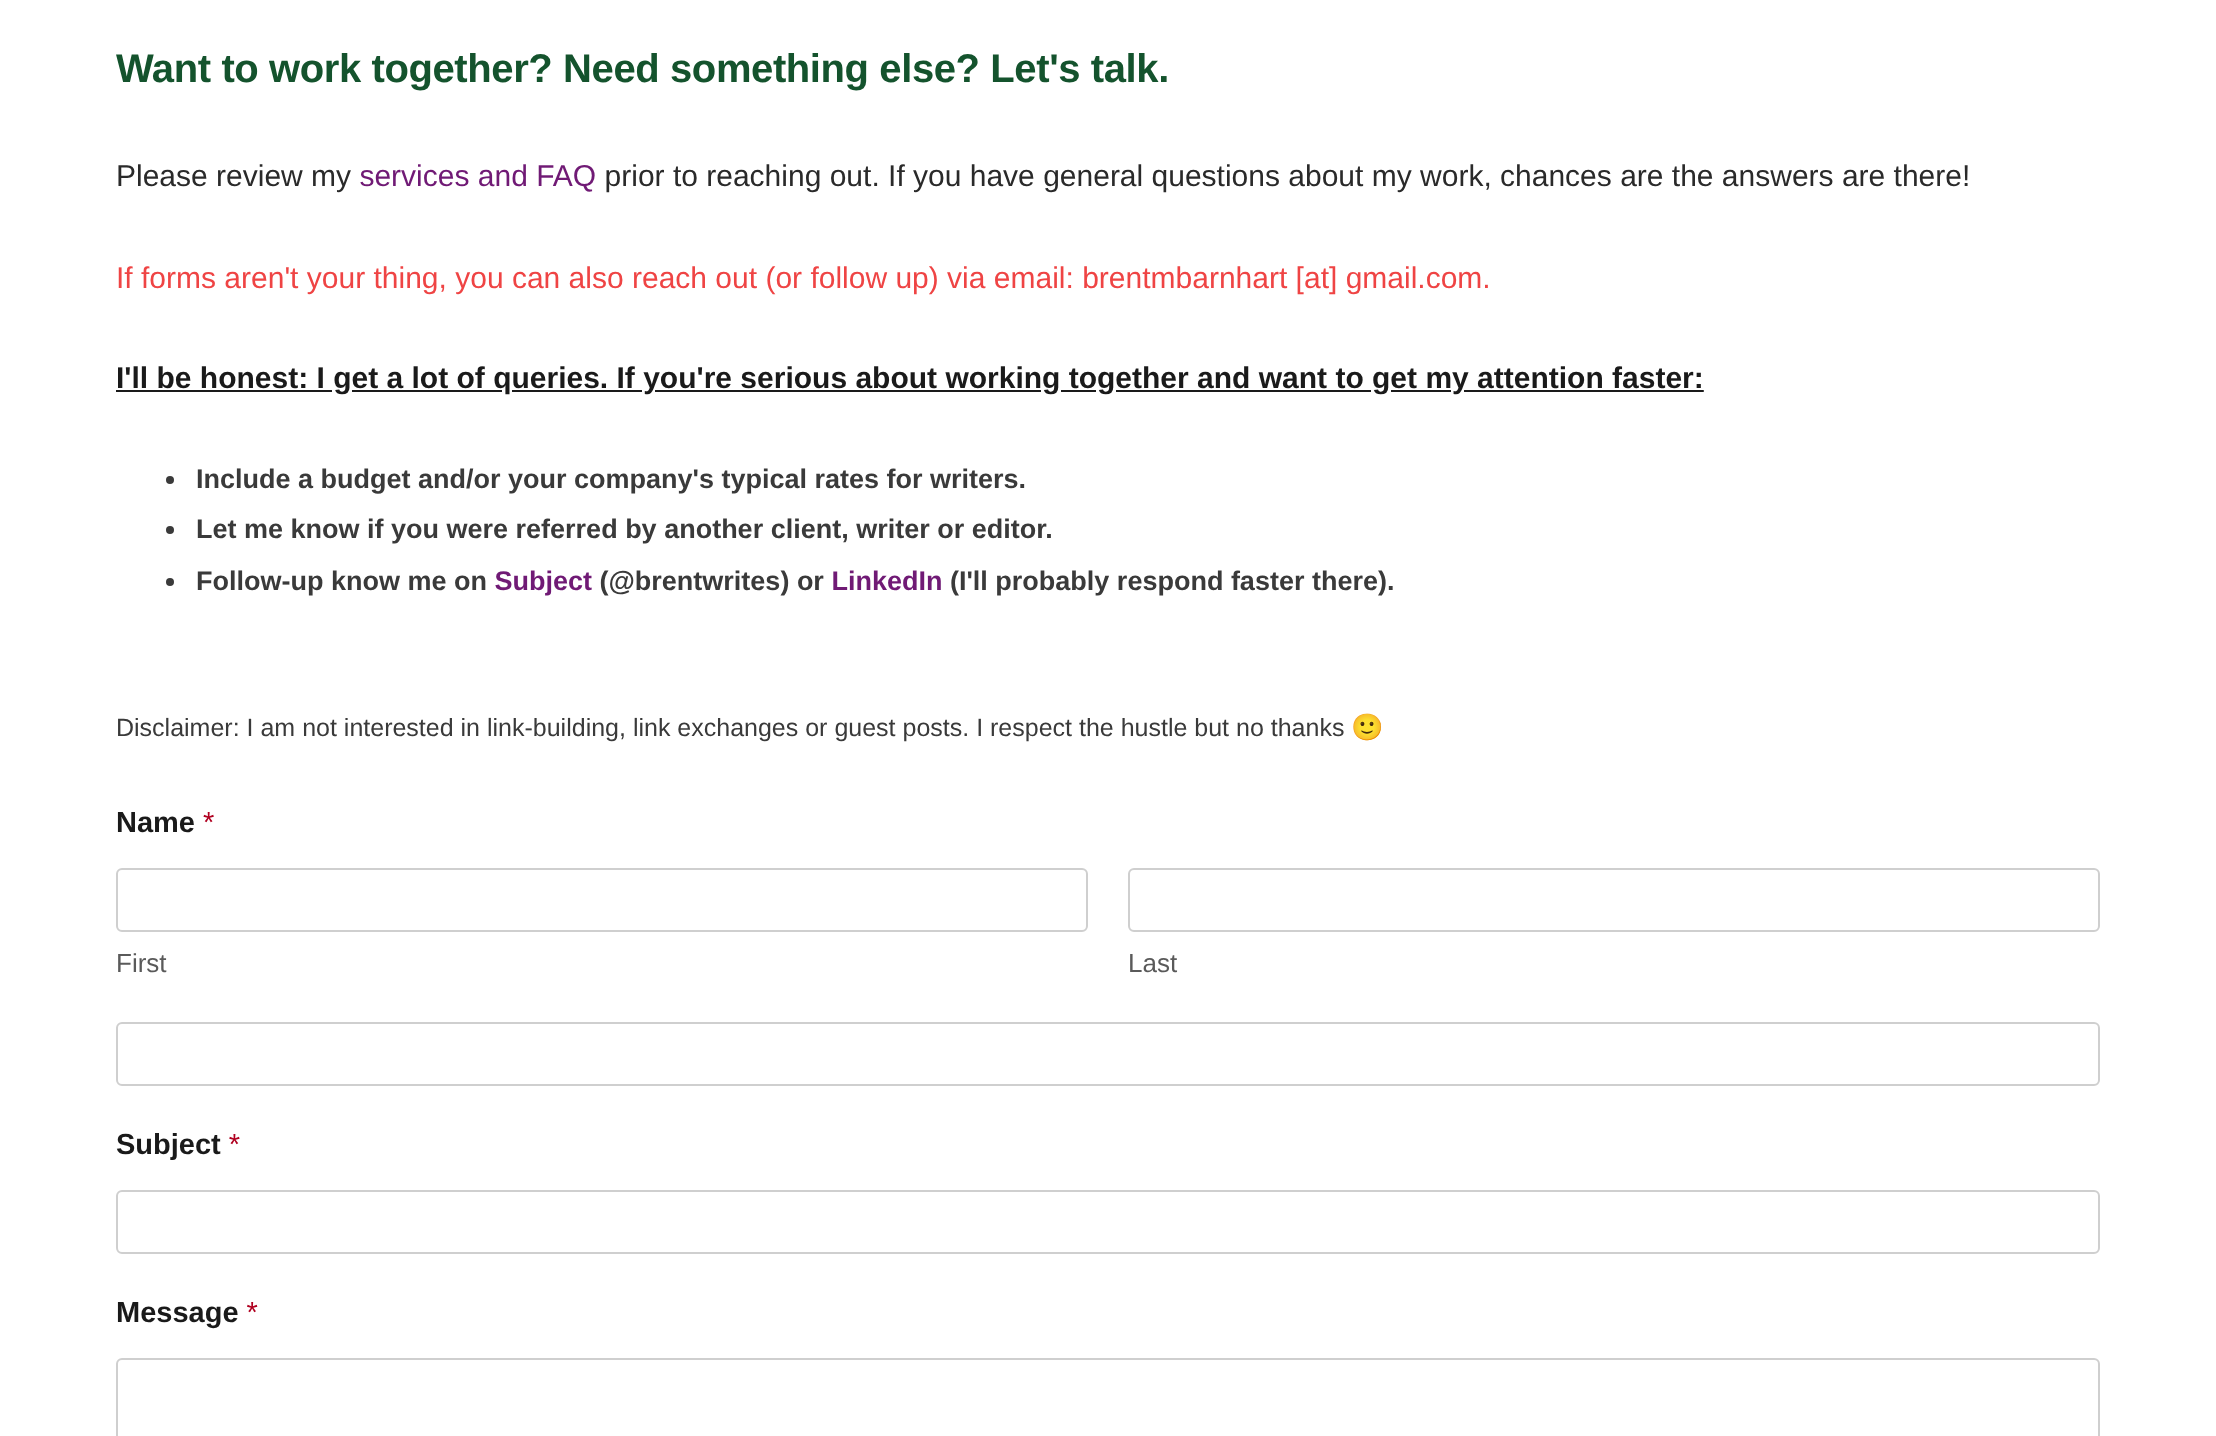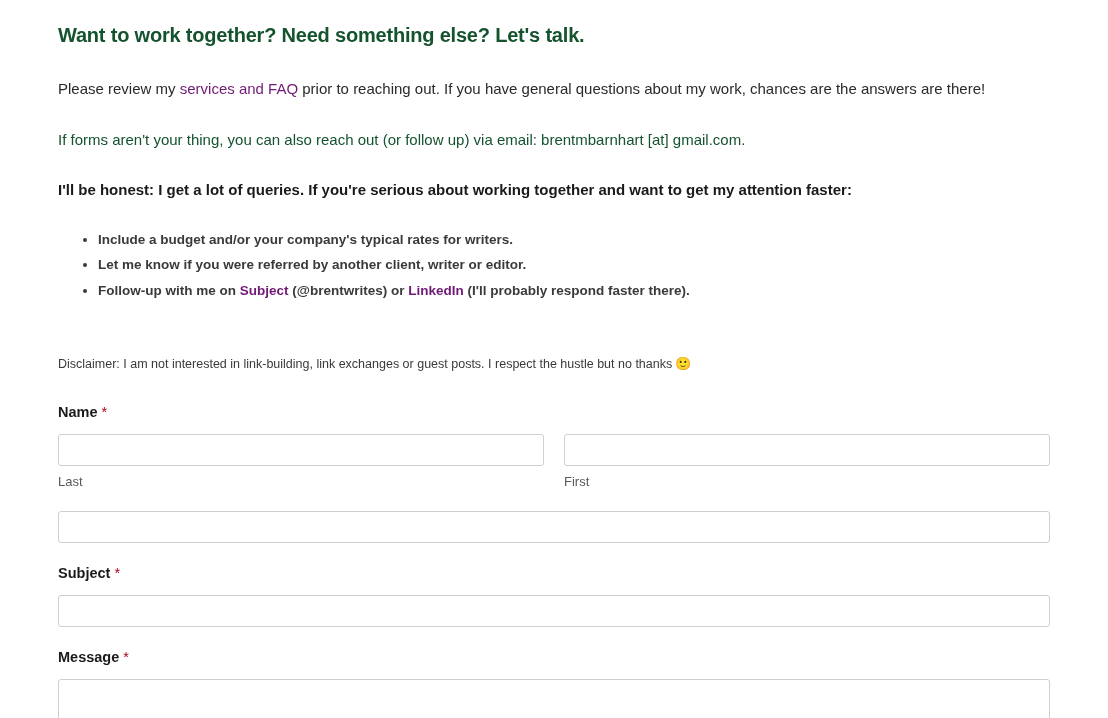--- a/index.html
+++ b/index.html
@@ -24,27 +24,28 @@
     }
     p.intro {
       font-size: 15px;
       margin-bottom: 22px;
       color: #2a2a2a;
     }
     p.intro-alt {
       font-size: 15px;
       margin-bottom: 28px;
       margin-top: 28px;
-      color: #14532d;
+      color: #ef4444;
     }
     p.honest {
       font-size: 15px;
       font-weight: 700;
       margin-bottom: 28px;
       color: #1a1a1a;
+      text-decoration: underline;
     }
     a {
       color: #701a75;
       text-decoration: none;
     }
     ul {
       list-style: disc;
       padding-left: 40px;
       margin-bottom: 52px;
       font-weight: bold;
@@ -116,40 +117,40 @@
 </p>
 
 <p class="intro-alt">If forms aren't your thing, you can also reach out (or follow up) via email: brentmbarnhart [at] gmail.com.</p>
 
 <p class="honest">I'll be honest: I get a lot of queries. If you're serious about working together and want to get my attention faster:</p>
 
 <ul>
   <li>Include a budget and/or your company's typical rates for writers.</li>
   <li>Let me know if you were referred by another client, writer or editor.</li>
   <li>
-    <span>Follow-up with me on </span><a href="#">Subject</a><span> (@brentwrites) or </span><a href="#">LinkedIn</a><span> (I'll probably respond faster there).</span>
+    <span>Follow-up know me on </span><a href="#">Subject</a><span> (@brentwrites) or </span><a href="#">LinkedIn</a><span> (I'll probably respond faster there).</span>
   </li>
 </ul>
 
 <p class="disclaimer">
   <span>Disclaimer: I am not interested in link-building, link exchanges or guest posts. I respect the hustle but no thanks </span><span class="emoji">🙂</span>
 </p>
 
 <div class="field-group">
   <label class="field-label">
     <span>Name </span><span class="required">*</span>
   </label>
   <div class="name-row">
     <div class="name-col">
       <input type="text" style="">
-      <span class="sub-label">Last</span>
+      <span class="sub-label">First</span>
     </div>
     <div class="name-col">
       <input type="text" style="">
-      <span class="sub-label">First</span>
+      <span class="sub-label">Last</span>
     </div>
   </div>
 </div>
 
 <div class="field-group">
   <input type="email" style="">
 </div>
 
 <div class="field-group">
   <label class="field-label">

